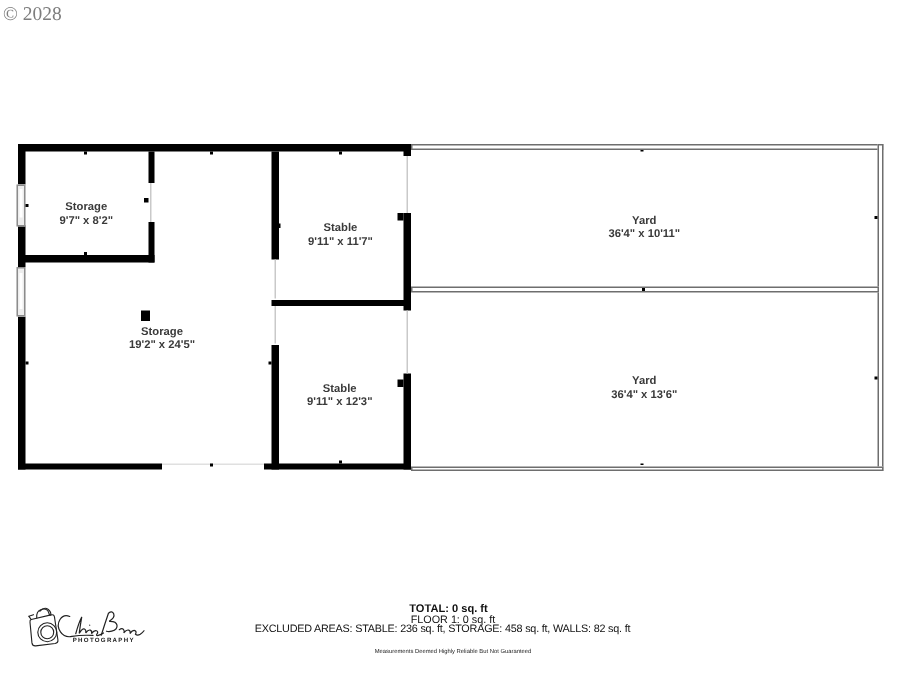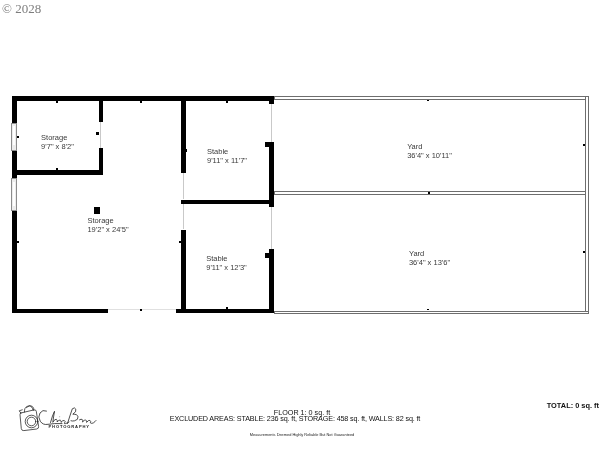--- a/index.html
+++ b/index.html
@@ -1,20 +1,20 @@
 <!DOCTYPE html>
 <html><head>
 <meta charset="utf-8">
 <style>
   html,body{margin:0;padding:0;background:#fff;}
   #c{position:relative;width:600px;height:450px;background:#fff;overflow:hidden;
      font-family:"Liberation Sans", sans-serif;}
   .w{position:absolute;background:#000;}
   .g{position:absolute;background:#c9c9c9;}
-  .lbl{position:absolute;color:#3a3a3a;font-size:7.5px;line-height:9px;white-space:nowrap;transform:translateX(-50%);}
+  .lbl{position:absolute;color:#3a3a3a;font-size:7.5px;line-height:9px;text-align:center;white-space:nowrap;transform:translateX(-50%);font-weight:bold;}
   .band{position:absolute;background:#fff;border:1px solid #6e6e6e;box-sizing:border-box;}
   .win{position:absolute;background:#ededed;border:1px solid #8c8c8c;box-sizing:border-box;}
   .winc{position:absolute;background:#fff;}
   .sum{position:absolute;left:0;width:600px;text-align:center;color:#111;}
 </style>
 </head>
 <body>
 <div id="c">
 
   <div style="position:absolute;left:2px;top:0.5px;font-family:'Liberation Serif',serif;font-size:13px;color:#7d7d7d;">© 2028</div>
@@ -81,21 +81,21 @@
 
   <div class="w" style="left:94px;top:207px;width:6px;height:7px;"></div>
 
   <div class="lbl" style="left:57.5px;top:133px;">Storage<br>9'7" x 8'2"</div>
   <div class="lbl" style="left:227px;top:147px;">Stable<br>9'11" x 11'7"</div>
   <div class="lbl" style="left:108px;top:216px;">Storage<br>19'2" x 24'5"</div>
   <div class="lbl" style="left:226.5px;top:254px;">Stable<br>9'11" x 12'3"</div>
   <div class="lbl" style="left:429.5px;top:141.5px;">Yard<br>36'4" x 10'11"</div>
   <div class="lbl" style="left:429.5px;top:248.5px;">Yard<br>36'4" x 13'6"</div>
 
-  <div class="sum" style="top:401px;left:-1px;font-size:7.4px;font-weight:bold;text-align:right;">TOTAL: 0 sq. ft</div>
+  <div class="sum" style="top:401px;left:-1px;font-size:7.4px;font-weight:bold;">TOTAL: 0 sq. ft</div>
   <div class="sum" style="top:407.5px;left:2px;font-size:7.2px;">FLOOR 1: 0 sq. ft</div>
   <div class="sum" style="top:414px;left:-5px;font-size:7.2px;letter-spacing:-0.13px;">EXCLUDED AREAS: STABLE: 236 sq. ft, STORAGE: 458 sq. ft, WALLS: 82 sq. ft</div>
   <div class="sum" style="top:428.5px;left:2px;font-size:7.8px;color:#222;transform:scale(0.5);transform-origin:300px 6px;">Measurements Deemed Highly Reliable But Not Guaranteed</div>
 
   <svg style="position:absolute;left:14px;top:400px;" width="100" height="36" viewBox="0 0 100 36">
     <g fill="none" stroke="#222" stroke-width="0.75" stroke-linecap="round">
 
       <path d="M6.8 13 L20 9.9 Q22 9.5 22.3 11.3 L24.6 26.5 Q24.9 28.6 22.7 29 L9.8 30.6 Q7.6 30.8 7.3 28.6 L6 14.8 Q5.8 13.3 6.8 13 Z"></path>
 
       <path d="M10.5 12 Q10 7.5 13.5 6.3 Q17.3 5.2 18.5 8.5 L19 10"></path>

